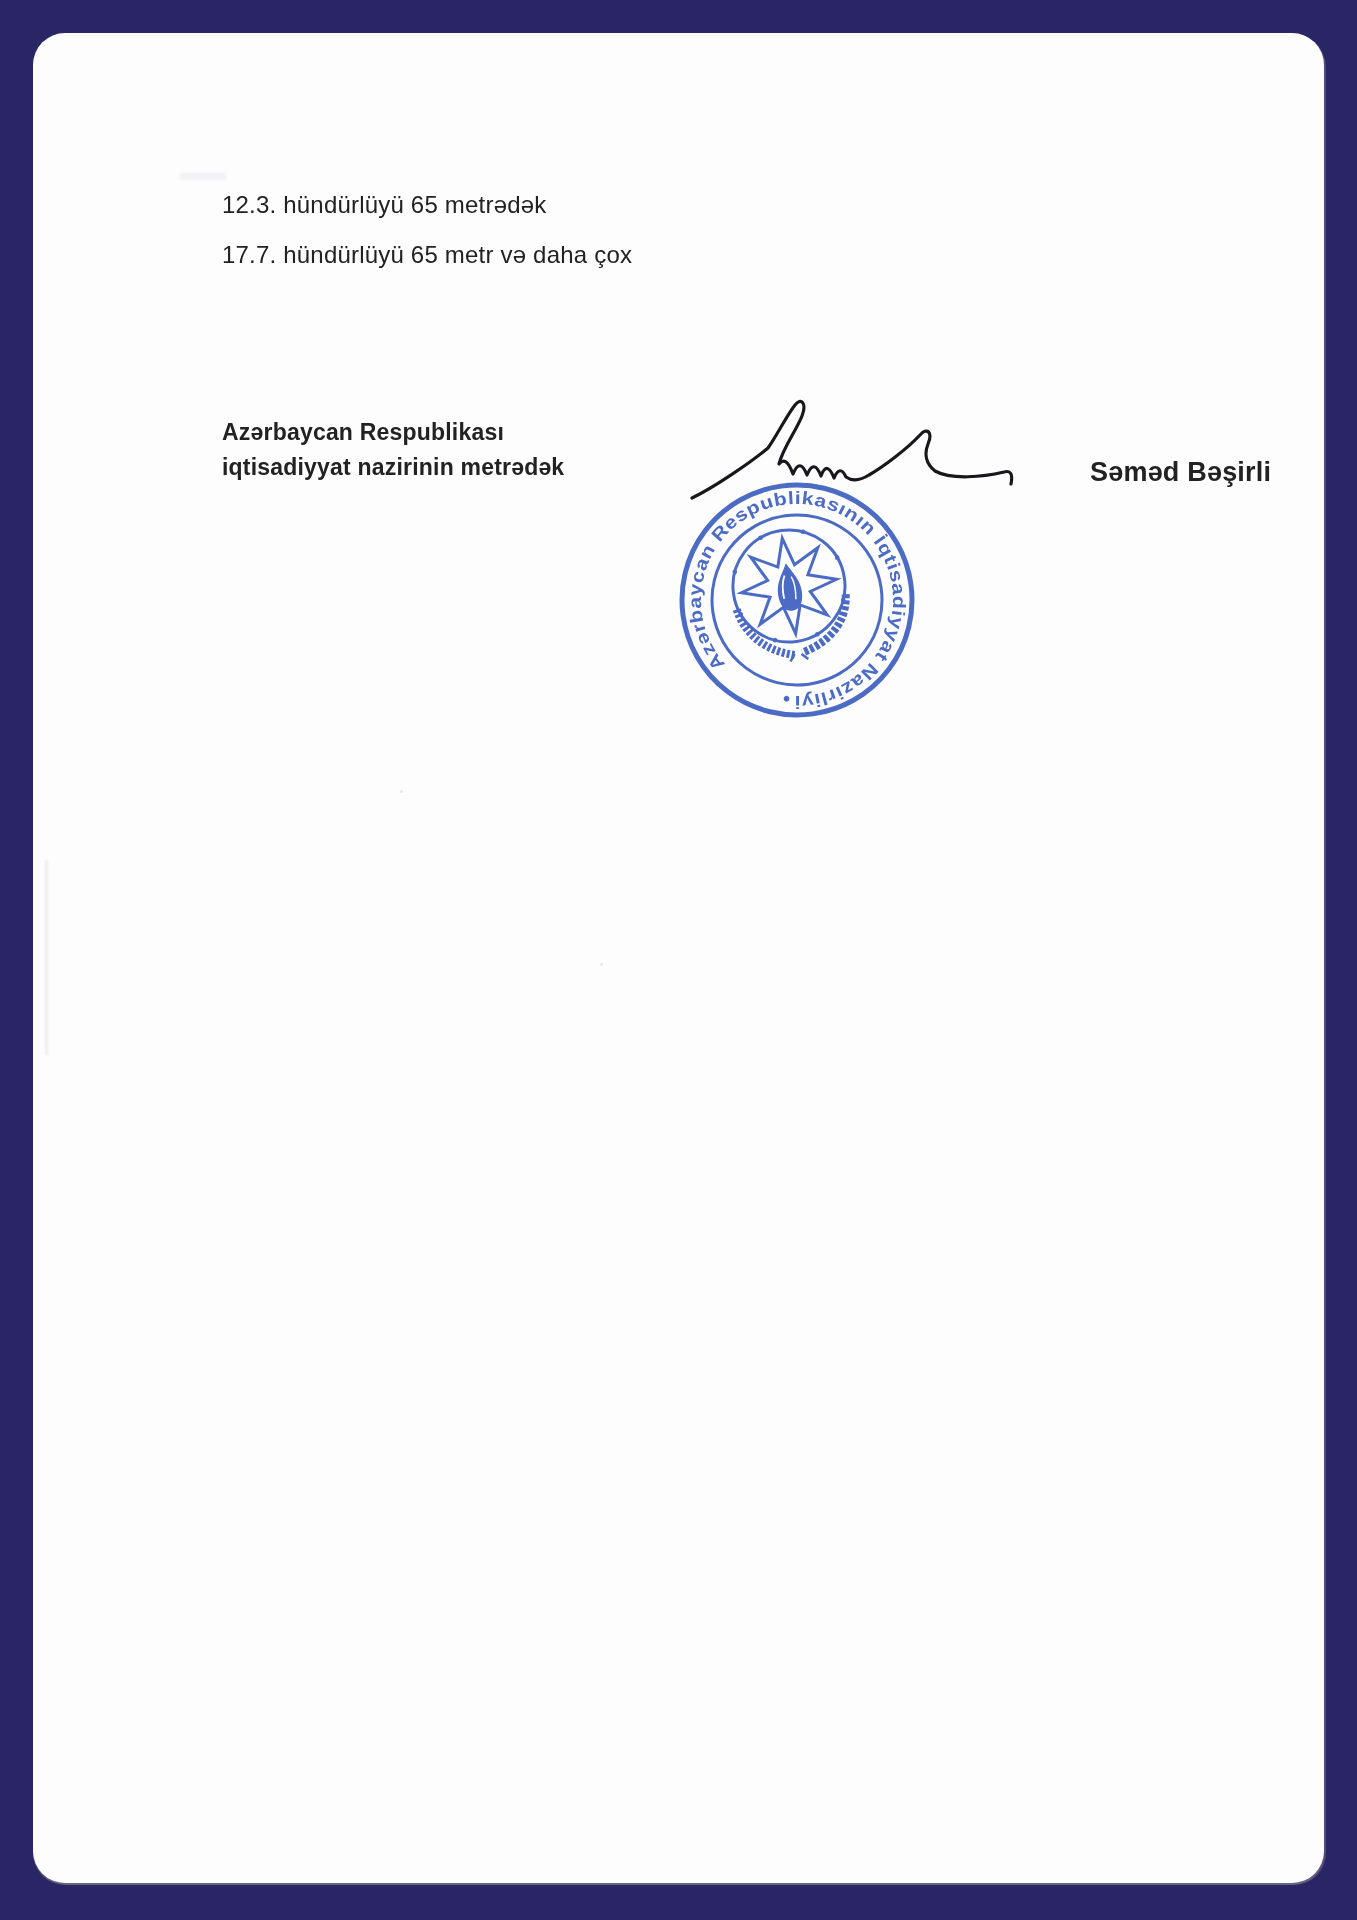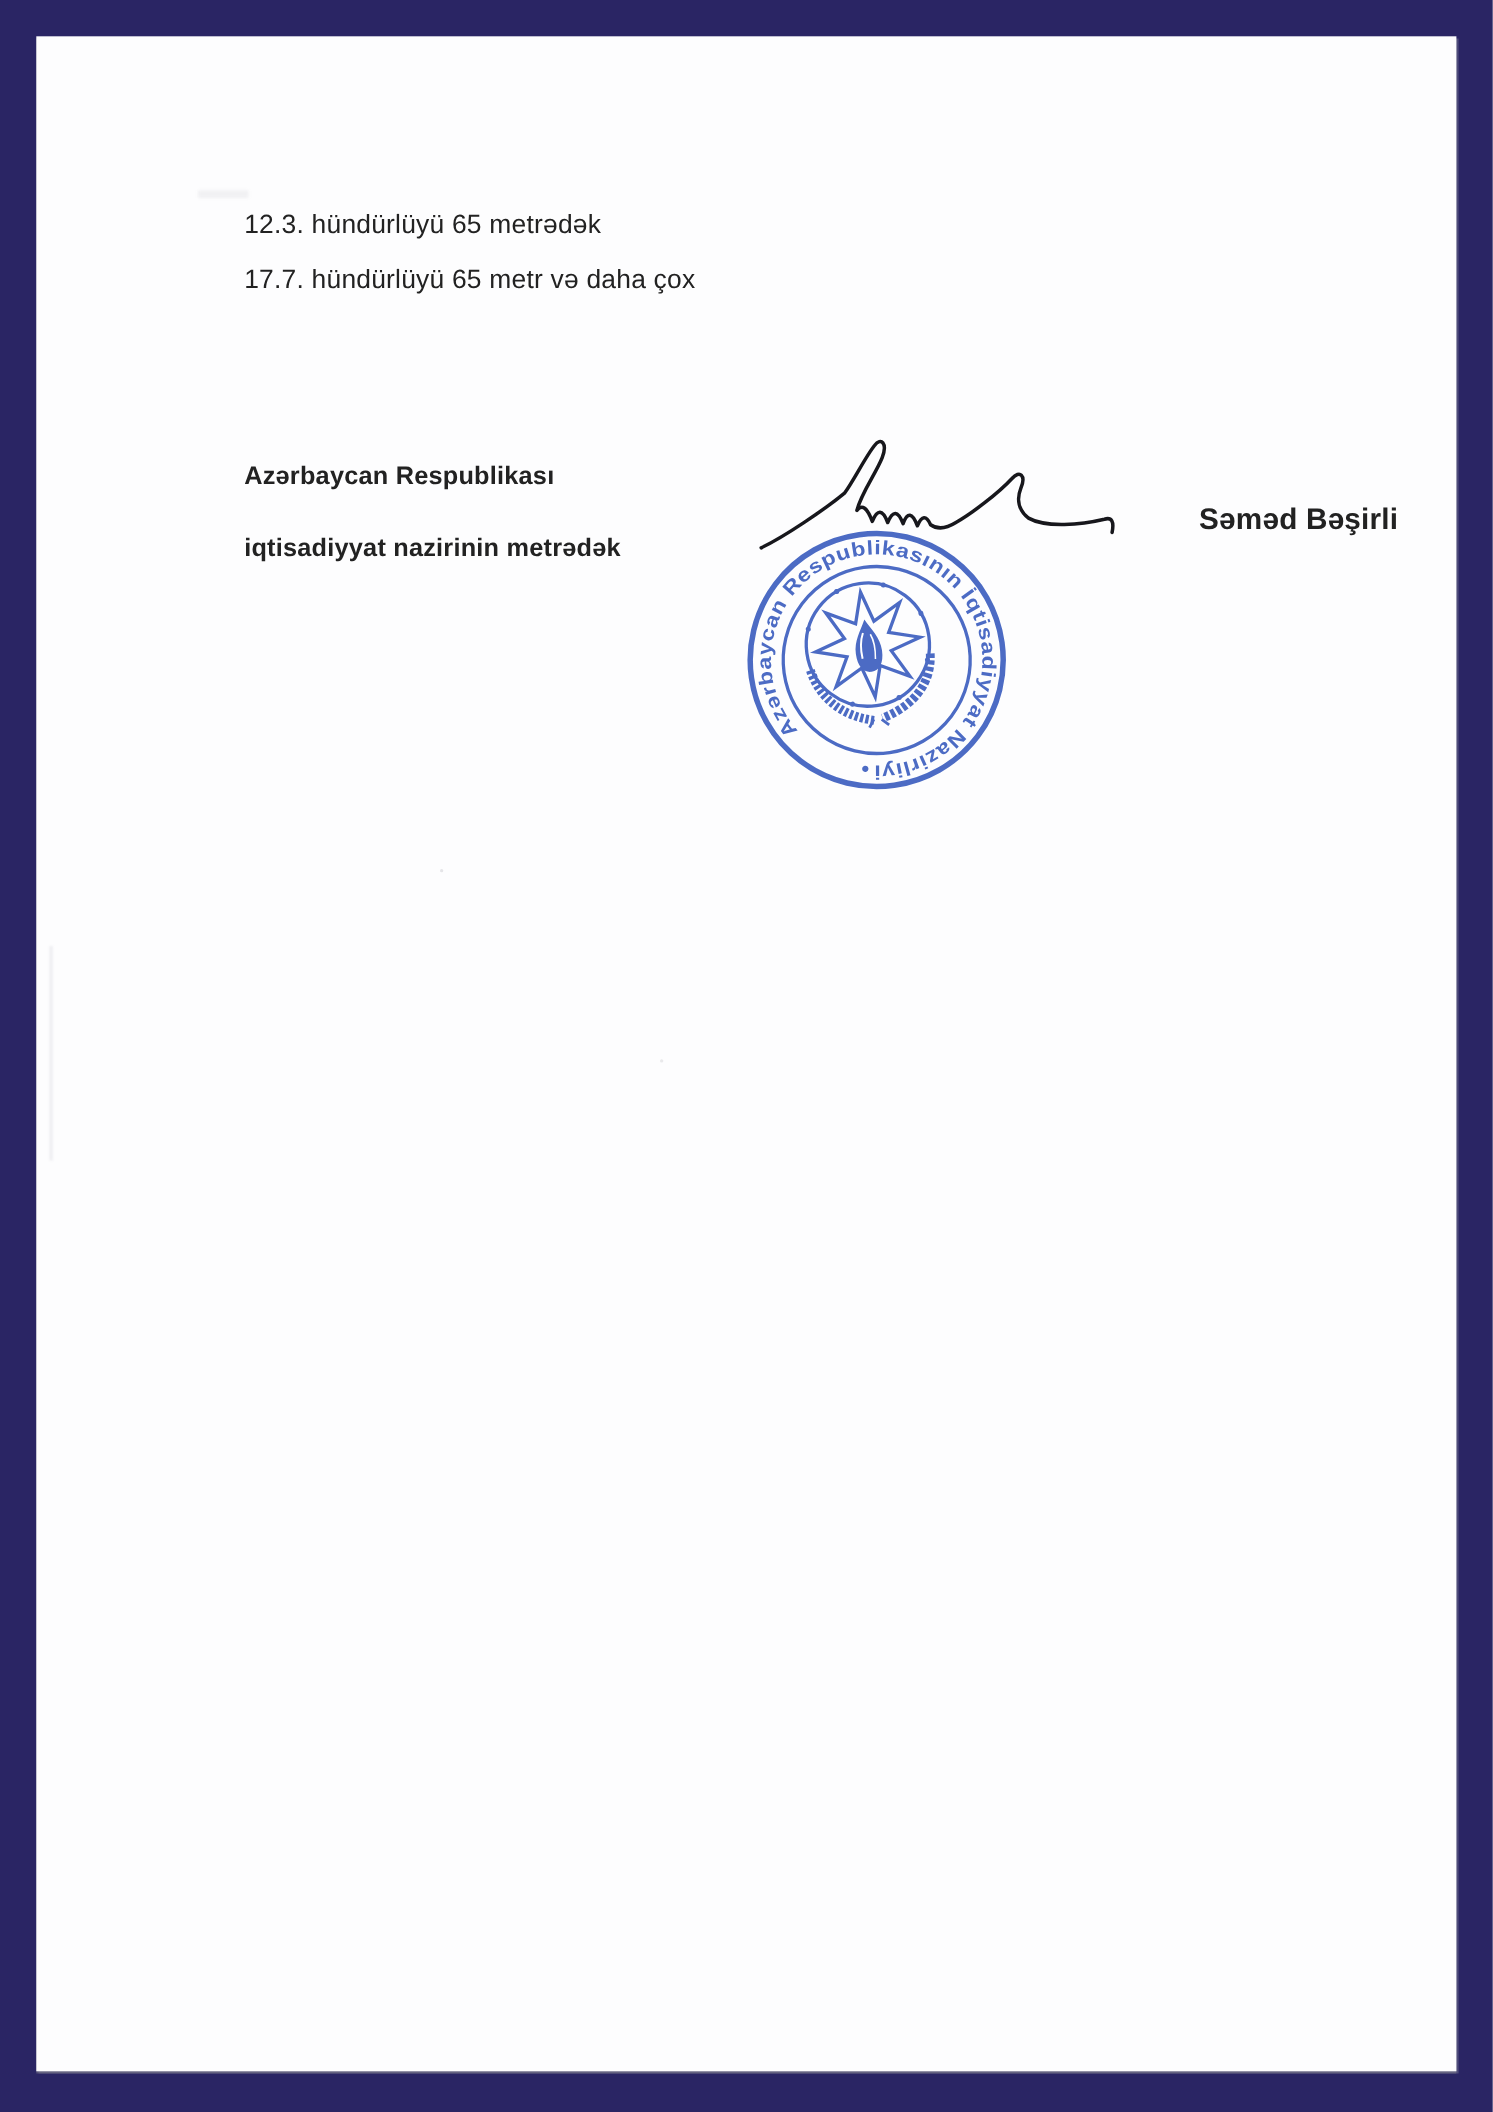--- a/index.html
+++ b/index.html
@@ -16,41 +16,42 @@
     font-family:"Liberation Sans", sans-serif;
     position:relative;
     overflow:hidden;
   }
   .page{
     position:absolute;
     left:33px; top:33px;
     width:1291px; height:1850px;
     background:var(--paper);
     box-shadow:0 2px 0 rgba(120,120,135,.55), 2px 2px 0 rgba(150,150,165,.35);
+    border-radius:32px;
   }
   .doc-line{
     position:absolute;
     color:var(--text);
     font-size:24px;
     letter-spacing:.2px;
     white-space:nowrap;
   }
   .doc-line.bold{font-weight:bold;font-size:23px;}
   .item-list{
     position:absolute;
     left:189px; top:158px;
     display:flex; flex-direction:column;
     gap:22px;
   }
   .item-list .doc-line{position:static;}
   .office-block{
     position:absolute;
     left:189px; top:386px;
     display:flex; flex-direction:column;
-    gap:38px;
+    gap:8px;
   }
   .office-block .doc-line{position:static;}
   .signer-name{
     left:1057px; top:424px;
     font-weight:bold; font-size:27px;
   }
   .stamp-svg{
     position:absolute;
     left:639px; top:442px;
     width:250px; height:250px;

